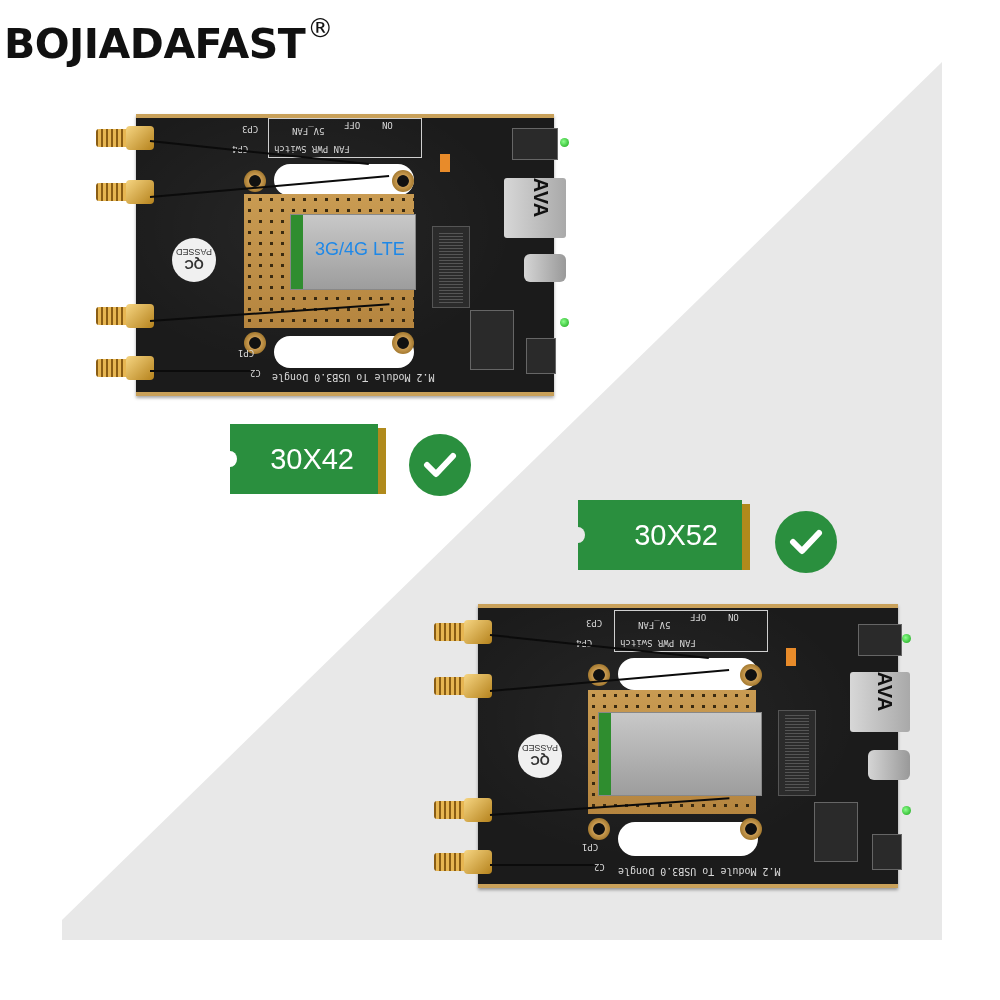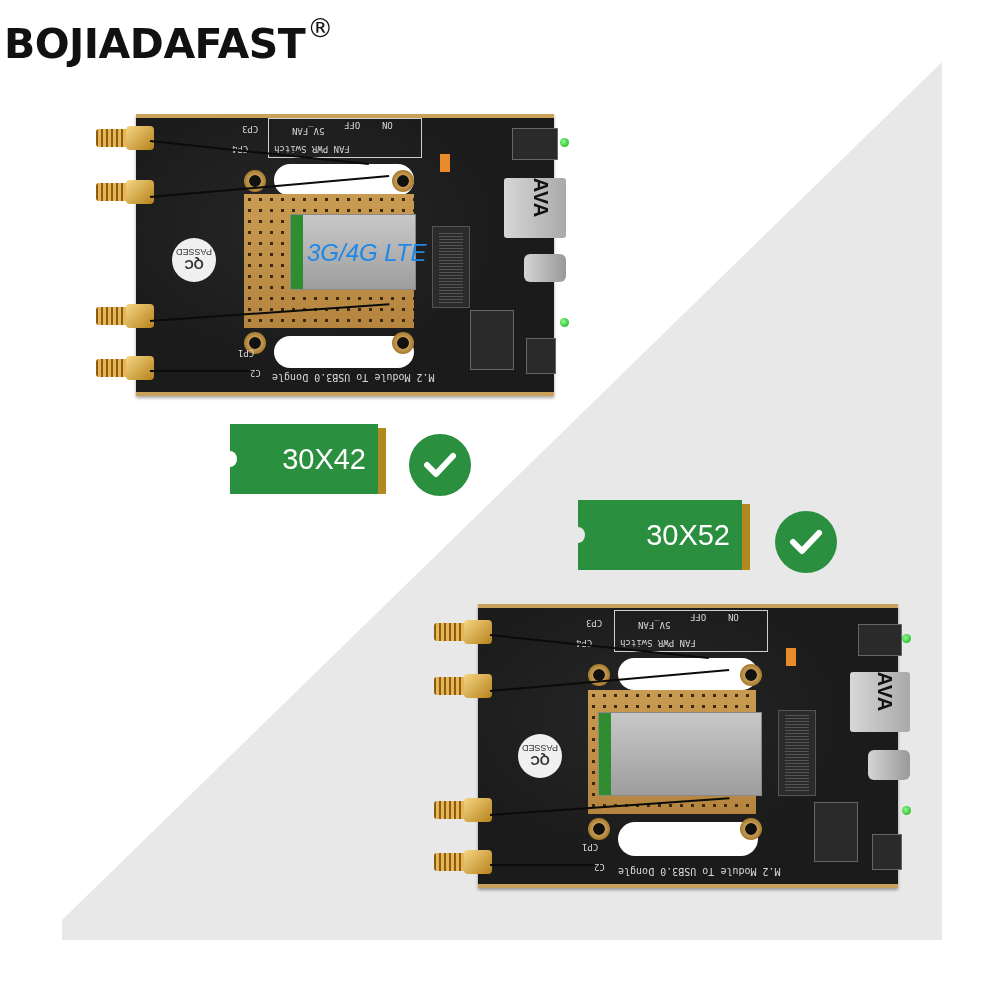--- a/index.html
+++ b/index.html
@@ -30,21 +30,21 @@
   .usb-a { position:absolute; background:linear-gradient(90deg,#d7d7d7,#a9a9a9); border-radius:3px; }
   .usb-a span { position:absolute; right:6px; top:8px; font-weight:bold; color:#111; font-size:20px; transform:rotate(90deg); transform-origin:center; }
   .usb-c { position:absolute; background:linear-gradient(90deg,#d5d5d5,#999); border-radius:6px; }
   .led { position:absolute; width:9px; height:9px; border-radius:50%; background:radial-gradient(circle at 40% 40%,#8cff8c,#14a314); }
   .silk { position:absolute; color:#d8d8d8; font-family:"DejaVu Sans Mono", monospace; font-size:9px; white-space:nowrap; transform:rotate(180deg); }
   .cable { position:absolute; height:2px; background:#0b0b0b; transform-origin:left center; }
   .box-outline { position:absolute; border:1px solid #cfcfcf; }
   .chip { position:absolute; background:#e88b2a; }
   .ic { position:absolute; background:#2a2a2a; border:1px solid #666; }
 
-  .size-card { position:absolute; height:70px; background:#2a8f3e; color:#fff; font-size:29px; display:flex; align-items:center; justify-content:flex-end; padding-right:12px; box-sizing:border-box; }
+  .size-card { position:absolute; height:70px; background:#2a8f3e; color:#fff; font-size:29px; display:flex; align-items:center; justify-content:flex-end; padding-right:24px; box-sizing:border-box; }
   .size-card .notch-cut { position:absolute; left:-7px; top:27px; width:14px; height:16px; border-radius:50%; }
   .size-card .gold { position:absolute; right:-8px; top:4px; width:8px; height:66px; background:#b08a1c; }
   .check { position:absolute; width:62px; height:62px; border-radius:50%; background:#2a8f3e; display:flex; align-items:center; justify-content:center; }
 </style>
 </head>
 <body>
 
 <svg class="bg-tri" viewBox="0 0 1000 1000">
   <polygon points="942,62 942,940 62,940 62,920" fill="#e8e8e8"></polygon>
 </svg>
@@ -85,21 +85,21 @@
   <div class="slot" style="left:182px;top:222px;width:140px;height:32px;"></div>
   <div class="hole" style="left:152px;top:56px;"></div>
   <div class="hole" style="left:300px;top:56px;"></div>
   <div class="hole" style="left:152px;top:218px;"></div>
   <div class="hole" style="left:300px;top:218px;"></div>
 
   <div class="pad-area" style="left:152px;top:80px;width:170px;height:134px;"></div>
 
   <div class="module" style="left:198px;top:100px;width:124px;height:74px;">
     <div class="pcbstrip"></div>
-    <div class="label" style="left:16px;top:24px;font-size:24px;font-style:italic;">3G/4G LTE</div>
+    <div class="label" style="left:24px;top:24px;font-size:18px;">3G/4G LTE</div>
   </div>
 
   <div class="connector" style="left:340px;top:112px;width:36px;height:80px;"></div>
 
   <div class="qc" style="left:80px;top:124px;">
     <b>QC</b>
     <span>PASSED</span>
   </div>
 
   <div class="chip" style="left:348px;top:40px;width:10px;height:18px;"></div>

